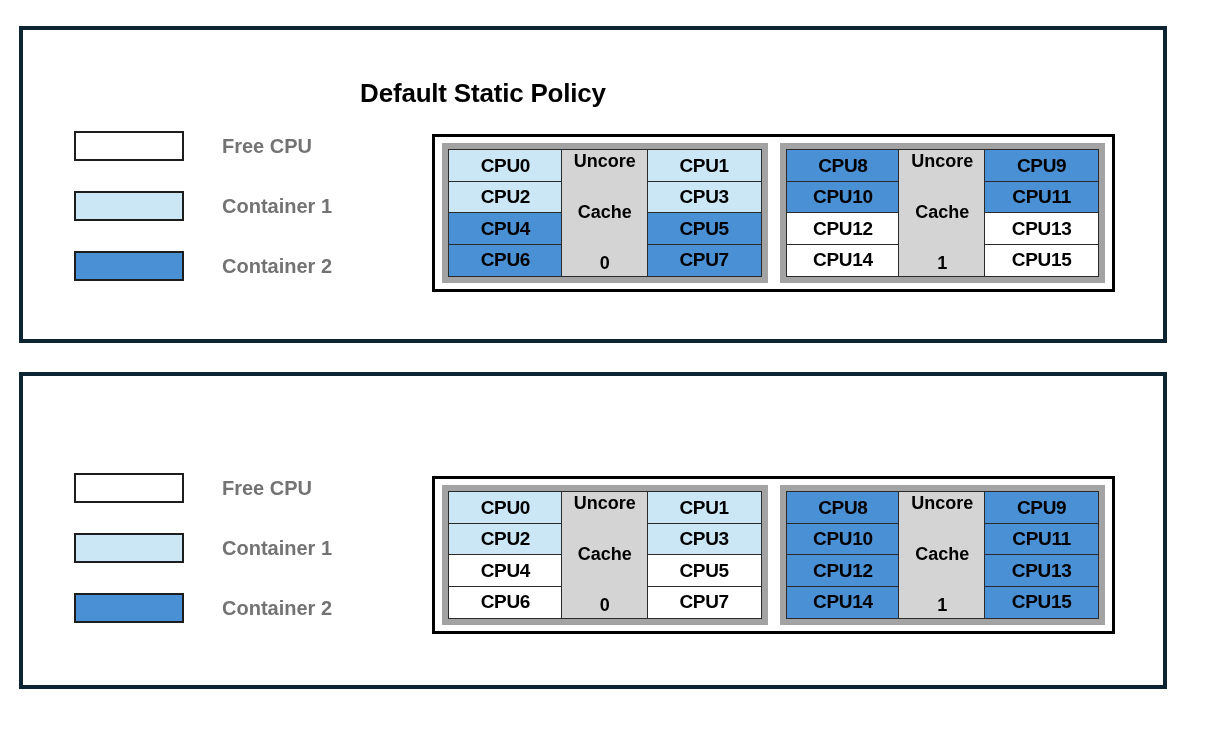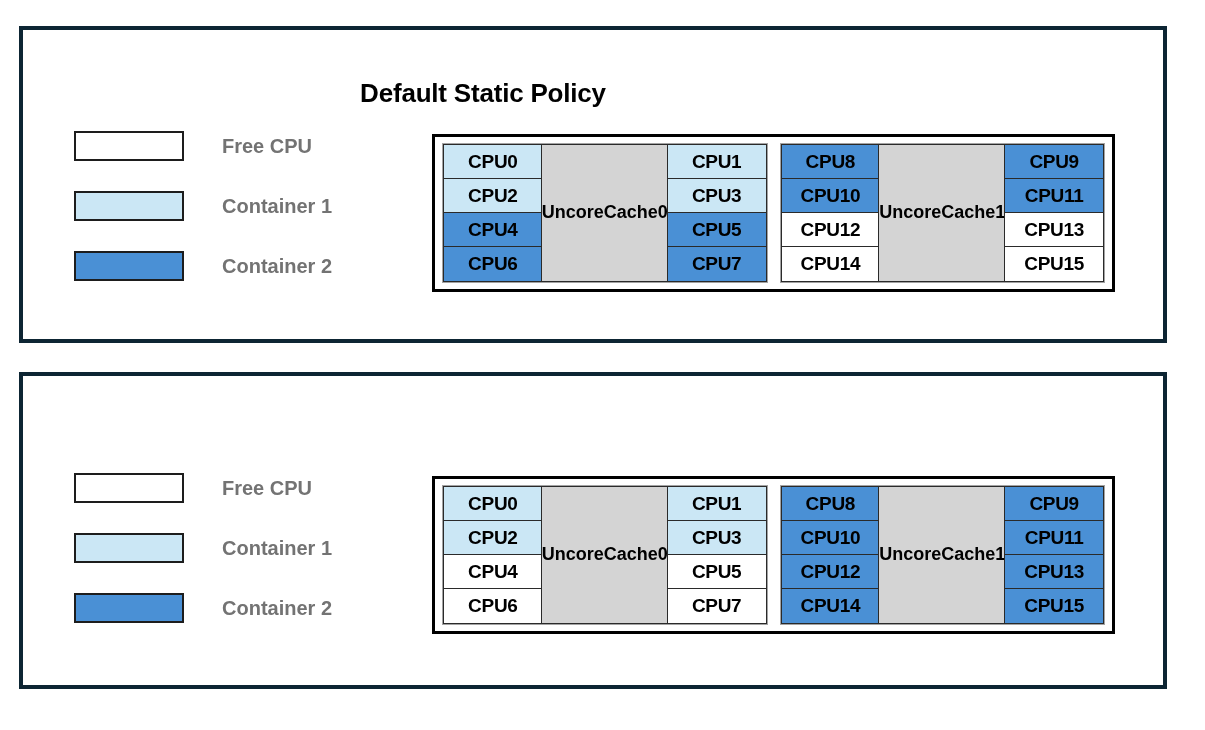--- a/index.html
+++ b/index.html
@@ -86,21 +86,21 @@
     padding: 6px 7px;
     display: flex;
     gap: 12px;
   }
   #diagram-top    { left: 409px; top: 104px; width: 683px; height: 158px; }
   #diagram-bottom { left: 409px; top: 100px; width: 683px; height: 158px; }
 
   .cache-group {
     display: flex;
     flex: 1 1 0;
-    border: 2px solid #a3a3a3;
+    border: 7px solid #a3a3a3;
     box-sizing: border-box;
     background: #be185d;
   }
   .cpu-col {
     display: flex;
     flex-direction: column;
     flex: 1 1 0;
     min-width: 0;
   }
   .cpu-cell {
@@ -112,23 +112,23 @@
     margin: -1px;
     box-sizing: border-box;
     font-size: 19px;
     font-weight: bold;
     color: #000000;
     letter-spacing: -0.3px;
   }
   .cache-box {
     flex: 0 0 88px;
     display: flex;
-    flex-direction: row;
+    flex-direction: column;
     align-items: center;
-    justify-content: flex-start;
+    justify-content: space-between;
     border: 1px solid #2a2a2a;
     margin: -1px;
     box-sizing: border-box;
     background: #d4d4d4;
     font-size: 18px;
     font-weight: bold;
     color: #000000;
     line-height: 1.32;
     text-align: center;
   }

